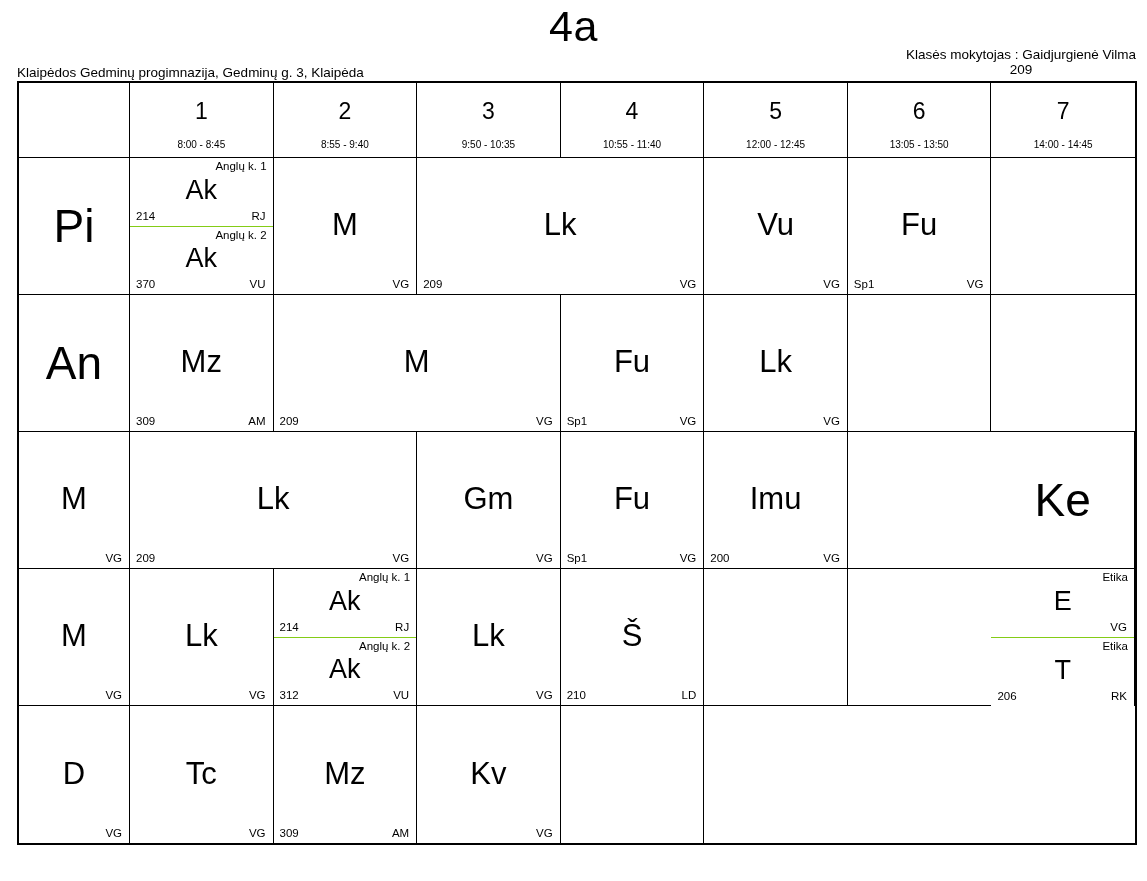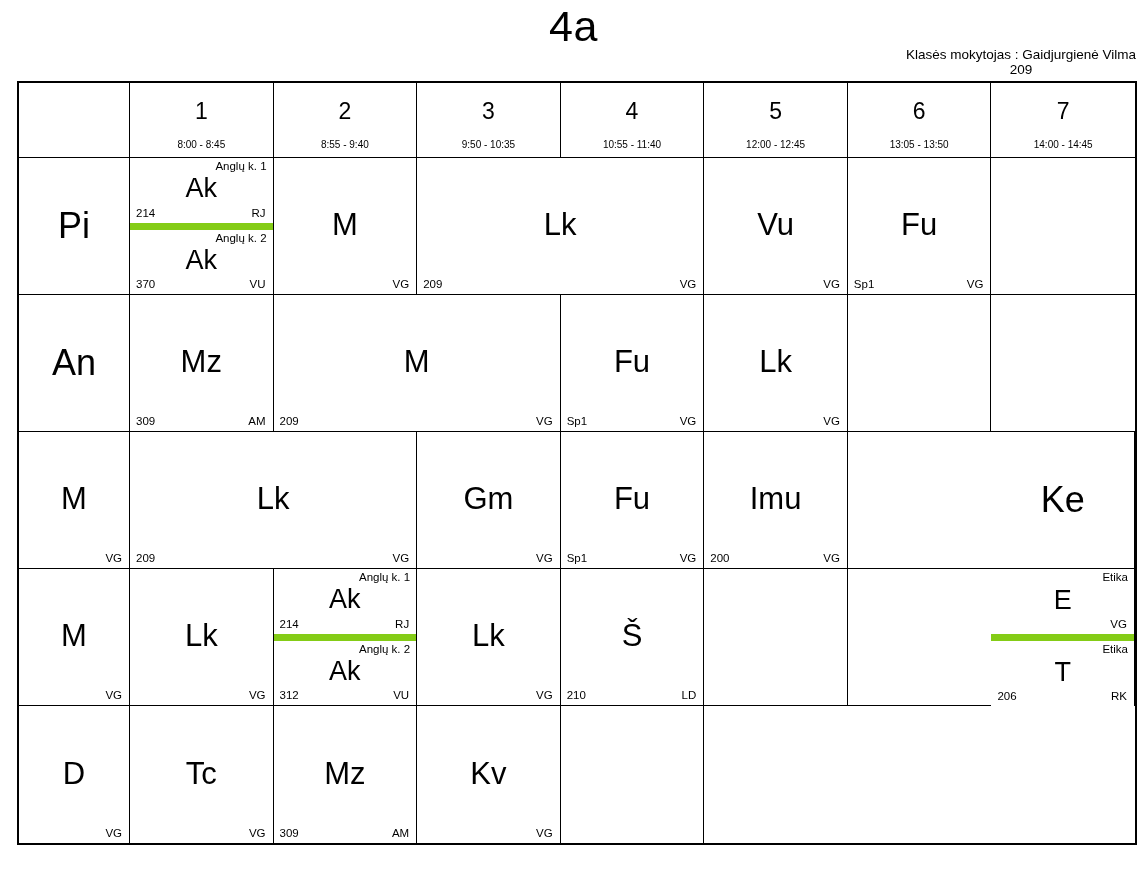--- a/index.html
+++ b/index.html
@@ -35,51 +35,52 @@
     position:relative; background:#fff; box-sizing:border-box;
     border-right:1px solid #000; border-bottom:1px solid #000;
   }
   .cell.lc { border-right:none; }
   .cell.lr { border-bottom:none; }
   
   .hcell { display:flex; flex-direction:column; align-items:center; }
   .p-num { margin-top:15px; font-size:23px; }
   .p-time { margin-top:auto; padding-bottom:7px; font-size:10px; }
   
-  .dcell { display:flex; align-items:center; justify-content:center; font-size:36px;text-align:center; }
+  .dcell { display:flex; align-items:center; justify-content:center; font-size:46px;text-align:center; }
   
   .subject {
     position:absolute; top:50%; left:50%; transform:translate(-50%,-54%);
     font-size:31px; white-space:nowrap;
   }
   .room  { position:absolute; left:6px;  bottom:4px; font-size:11.5px; }
   .teacher { position:absolute; right:7px; bottom:4px; font-size:11.5px; }
   
   .split { display:flex; flex-direction:column; padding:0; }
   .sub { flex:1 1 50%; position:relative; }
-  .sub.first { border-bottom:7px solid #84cc16; }
+  .sub.first { border-bottom:1px solid #84cc16; }
   .sub .subject { font-size:27px; }
   .group { position:absolute; top:2px; right:6px; font-size:11.5px; }
   
   .page-footer {
     position:absolute; top:849px; left:17px; width:1120px;
     display:flex; justify-content:space-between; font-size:13.5px;
   }
 </style>
 </head>
 <body>
 
 <div class="page">
 
   <div class="page-header">
     <div class="class-title">4a</div>
     <div class="teacher-block">
       <div>Klasės mokytojas : Gaidjurgienė Vilma</div>
       <div>209</div>
     </div>
+    <div class="school-line">Klaipėdos Gedminų progimnazija, Gedminų g. 3, Klaipėda</div>
   </div>
 
   <div class="timetable">
 
     <div class="cell"></div>
     <div class="cell hcell">
       <span class="p-num">1</span>
       <span class="p-time">8:00 - 8:45</span>
     </div>
     <div class="cell hcell">

